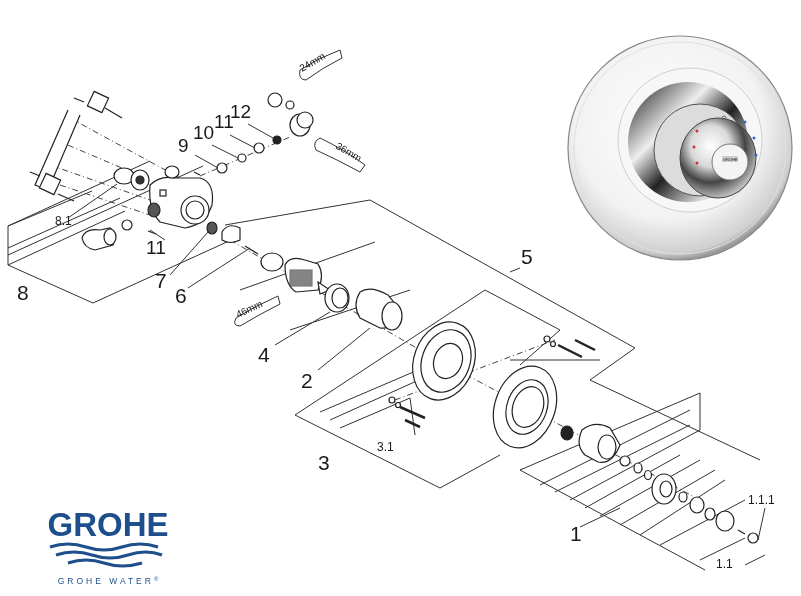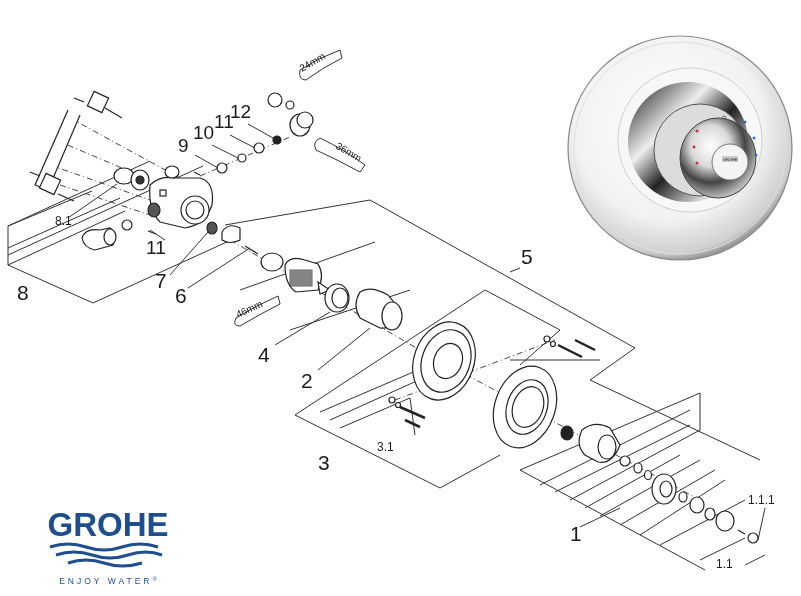--- a/index.html
+++ b/index.html
@@ -253,15 +253,15 @@
   </g>
 </svg>
 
 <div class="logo">
   <div class="logo-word">GROHE</div>
   <svg width="140" height="28" viewBox="0 0 140 28">
     <path d="M12,5 Q30,-1 48,5 T84,5 T120,5" fill="none" stroke="#1f4e8c" stroke-width="3"></path>
     <path d="M18,13 Q36,7 54,13 T90,13 T124,13" fill="none" stroke="#1f4e8c" stroke-width="3"></path>
     <path d="M30,21 Q48,15 66,21 T104,21" fill="none" stroke="#1f4e8c" stroke-width="3"></path>
   </svg>
-  <div class="logo-tag"><span>ENJOY WATER</span><span class="logo-reg">®</span></div>
+  <div class="logo-tag"><span>GROHE WATER</span><span class="logo-reg">®</span></div>
 </div>
 </div>
 
 </body></html>

